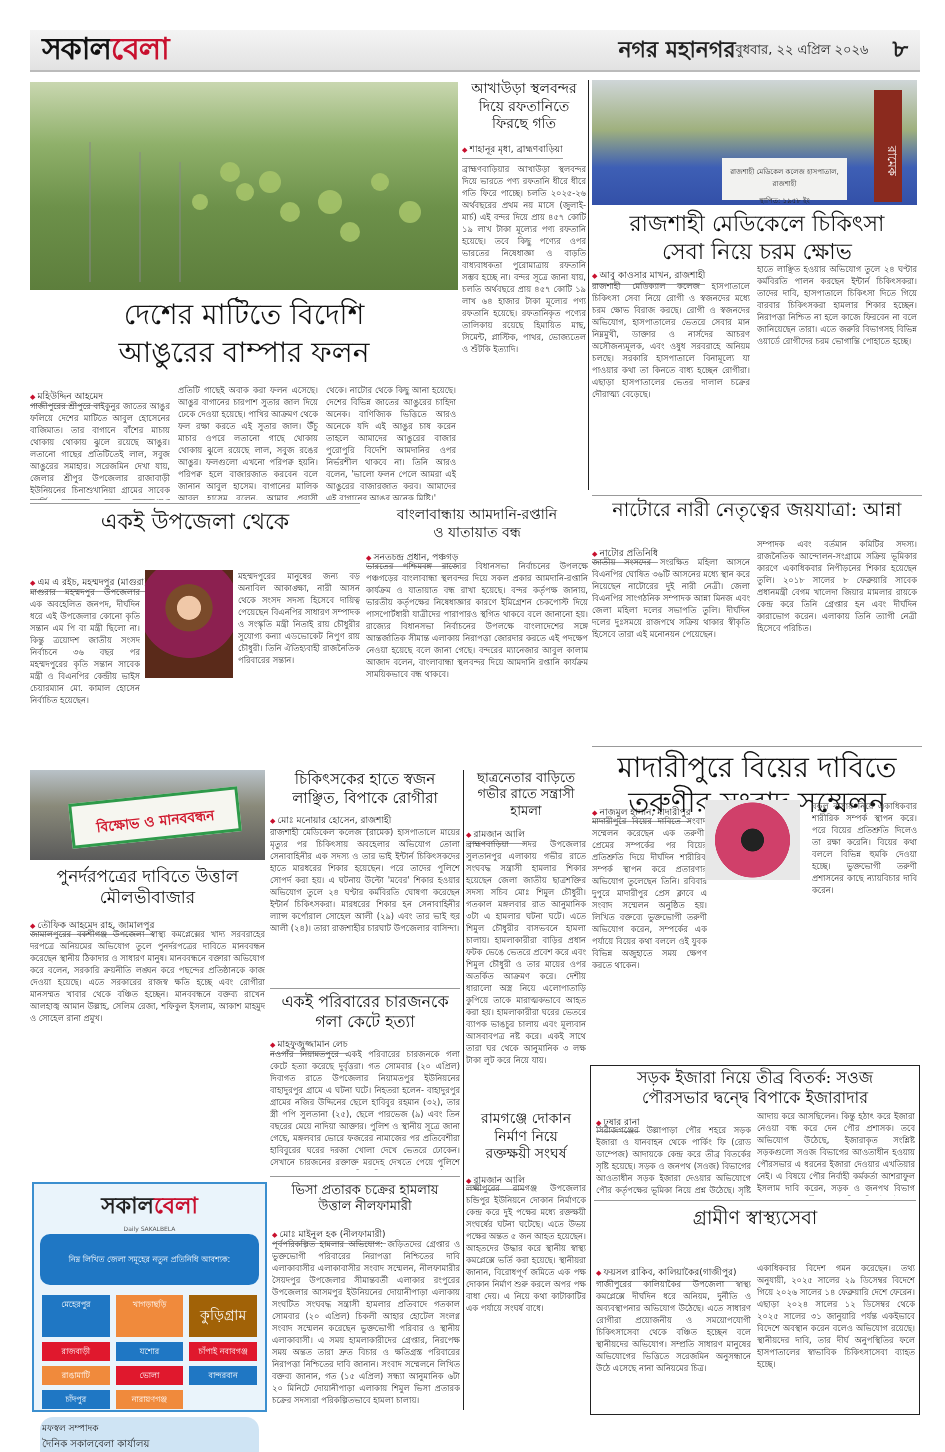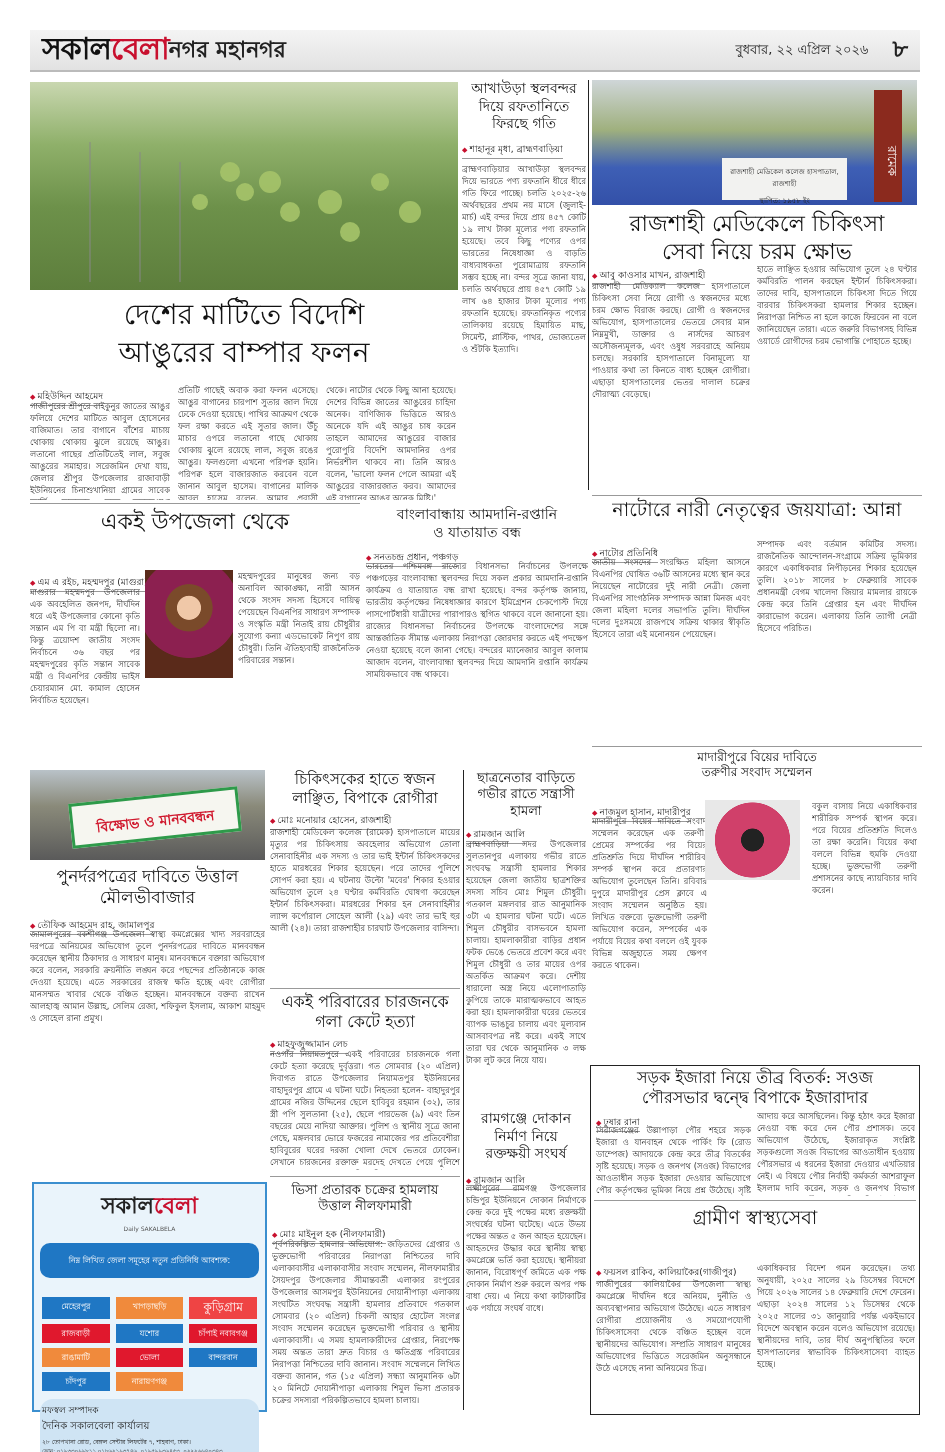--- a/index.html
+++ b/index.html
@@ -1,21 +1,21 @@
 <!DOCTYPE html>
 <html><head>
 <meta charset="utf-8">
 <style>
 *{box-sizing:border-box;margin:0;padding:0}
 body{width:945px;height:1452px;background:#fff;font-family:"DejaVu Sans",sans-serif;color:#222;position:relative;overflow:hidden}
 .abs{position:absolute}
 .masthead{left:30px;top:30px;width:890px;height:42px;background:linear-gradient(#f4f4f4,#e2e2e2);border-bottom:2px solid #bbb;display:flex;align-items:center;padding:0 12px}
 .logo{font-family:"DejaVu Serif",serif;font-weight:bold;font-size:30px;color:#111;letter-spacing:-1px}
 .logo .red{color:#c8102e}
-.section{flex:1;text-align:left;font-family:"DejaVu Serif",serif;font-size:22px;font-weight:bold}
+.section{flex:1;text-align:right;font-family:"DejaVu Serif",serif;font-size:22px;font-weight:bold}
 .date{font-size:13px;margin-right:24px}
 .pageno{font-size:24px;font-weight:bold}
 .photo{background:#7a9a5a;overflow:hidden}
 .hl{font-family:"DejaVu Serif",serif;text-align:center;color:#111;line-height:1.25}
 .byline{font-size:9px;color:#222;border-bottom:1px solid #999;display:inline-block;padding-bottom:1px}
 .byline:before{content:"◆ ";color:#c8102e;font-size:7px}
 .body{font-size:8.3px;line-height:1.45;color:#333;text-align:justify}
 .rule-v{background:#222;width:1px}
 .rule-h{background:#999;height:1px}
 .tag{display:inline-block;color:#fff;font-size:11px;padding:4px 10px;text-align:center}
@@ -101,21 +101,21 @@
 <div class="abs body" style="left:238px;top:570px;width:122px;height:194px;overflow:hidden">মহম্মদপুরের মানুষের জন্য বড় অনাবিল আকাঙ্ক্ষা, নারী আসন থেকে সংসদ সদস্য হিসেবে দায়িত্ব পেয়েছেন বিএনপির সাধারণ সম্পাদক ও সংস্কৃতি মন্ত্রী নিতাই রায় চৌধুরীর সুযোগ্য কন্যা এডভোকেট নিপুণ রায় চৌধুরী। তিনি ঐতিহ্যবাহী রাজনৈতিক পরিবারের সন্তান।</div>
 
 <div class="abs hl" style="left:366px;top:506px;width:222px;font-size:14px">
   <div>বাংলাবান্ধায় আমদানি-রপ্তানি</div>
     <div>ও যাতায়াত বন্ধ</div>
 </div>
 <div class="abs" style="left:366px;top:545px"><span class="byline">সনতচন্দ্র প্রধান, পঞ্চগড়</span></div>
 <div class="abs body" style="left:366px;top:560px;width:222px;height:205px;overflow:hidden">ভারতের পশ্চিমবঙ্গ রাজ্যের বিধানসভা নির্বাচনের উপলক্ষে পঞ্চগড়ের বাংলাবান্ধা স্থলবন্দর দিয়ে সকল প্রকার আমদানি-রপ্তানি কার্যক্রম ও যাতায়াত বন্ধ রাখা হয়েছে। বন্দর কর্তৃপক্ষ জানায়, ভারতীয় কর্তৃপক্ষের নিষেধাজ্ঞার কারণে ইমিগ্রেশন চেকপোস্ট দিয়ে পাসপোর্টধারী যাত্রীদের পারাপারও স্থগিত থাকবে বলে জানানো হয়। রাজ্যের বিধানসভা নির্বাচনের উপলক্ষে বাংলাদেশের সঙ্গে আন্তর্জাতিক সীমান্ত এলাকায় নিরাপত্তা জোরদার করতে এই পদক্ষেপ নেওয়া হয়েছে বলে জানা গেছে। বন্দরের ম্যানেজার আবুল কালাম আজাদ বলেন, বাংলাবান্ধা স্থলবন্দর দিয়ে আমদানি রপ্তানি কার্যক্রম সাময়িকভাবে বন্ধ থাকবে।</div>
 
 <div class="abs rule-h" style="left:592px;top:746px;width:330px"></div>
-<div class="abs hl" style="left:592px;top:750px;width:330px;font-size:12px">
+<div class="abs hl" style="left:592px;top:750px;width:330px;font-size:28px">
   <div>মাদারীপুরে বিয়ের দাবিতে</div>
     <div>তরুণীর সংবাদ সম্মেলন</div>
 </div>
 <div class="abs" style="left:592px;top:800px"><span class="byline">নাজমুল হাসান, মাদারীপুর</span></div>
 <div class="abs body" style="left:592px;top:815px;width:115px;height:245px;overflow:hidden">মাদারীপুরে বিয়ের দাবিতে সংবাদ সম্মেলন করেছেন এক তরুণী। প্রেমের সম্পর্কের পর বিয়ের প্রতিশ্রুতি দিয়ে দীর্ঘদিন শারীরিক সম্পর্ক স্থাপন করে প্রতারণার অভিযোগ তুলেছেন তিনি। রবিবার দুপুরে মাদারীপুর প্রেস ক্লাবে এ সংবাদ সম্মেলন অনুষ্ঠিত হয়। লিখিত বক্তব্যে ভুক্তভোগী তরুণী অভিযোগ করেন, সম্পর্কের এক পর্যায়ে বিয়ের কথা বললে ওই যুবক বিভিন্ন অজুহাতে সময় ক্ষেপণ করতে থাকেন।</div>
 <div class="abs photo" style="left:705px;top:800px;width:95px;height:80px;background:radial-gradient(circle at 50% 50%,#222 0 18%,#d0406a 19% 60%,#e8e8e8 61%)"></div>
 <div class="abs body" style="left:812px;top:800px;width:105px;height:260px;overflow:hidden">বকুল বাসায় নিয়ে একাধিকবার শারীরিক সম্পর্ক স্থাপন করে। পরে বিয়ের প্রতিশ্রুতি দিলেও তা রক্ষা করেনি। বিয়ের কথা বললে বিভিন্ন হুমকি দেওয়া হচ্ছে। ভুক্তভোগী তরুণী প্রশাসনের কাছে ন্যায়বিচার দাবি করেন।</div>
 
 <div class="abs photo" style="left:30px;top:770px;width:235px;height:90px;background:linear-gradient(180deg,#b9c2c8 0%,#8a8a7a 40%,#5a5a5a 100%)">
   <div style="position:absolute;left:40px;top:25px;width:170px;height:45px;background:#f6f6f0;border:3px solid #2e9a4a;transform:rotate(-6deg);color:#d0182d;font-size:14px;font-weight:bold;text-align:center;padding-top:12px">বিক্ষোভ ও মানববন্ধন</div>
@@ -157,25 +157,25 @@
     <div>রক্তক্ষয়ী সংঘর্ষ</div>
 </div>
 <div class="abs" style="left:466px;top:1168px"><span class="byline">রামজান আলি</span></div>
 <div class="abs body" style="left:466px;top:1182px;width:120px;height:230px;overflow:hidden">লক্ষ্মীপুরের রামগঞ্জ উপজেলার চন্ডিপুর ইউনিয়নে দোকান নির্মাণকে কেন্দ্র করে দুই পক্ষের মধ্যে রক্তক্ষয়ী সংঘর্ষের ঘটনা ঘটেছে। এতে উভয় পক্ষের অন্তত ৫ জন আহত হয়েছেন। আহতদের উদ্ধার করে স্থানীয় স্বাস্থ্য কমপ্লেক্সে ভর্তি করা হয়েছে। স্থানীয়রা জানান, বিরোধপূর্ণ জমিতে এক পক্ষ দোকান নির্মাণ শুরু করলে অপর পক্ষ বাধা দেয়। এ নিয়ে কথা কাটাকাটির এক পর্যায়ে সংঘর্ষ বাধে।</div>
 
 <div class="abs box" style="left:32px;top:1182px;width:235px;height:230px;background:#eaf4fb">
   <div style="text-align:center;padding-top:4px">
     <span style="font-family:'DejaVu Serif',serif;font-weight:bold;font-size:22px">সকাল</span><span style="font-family:'DejaVu Serif',serif;font-weight:bold;font-size:22px;color:#c8102e">বেলা</span>
     <div style="font-size:6px;color:#555">Daily SAKALBELA</div>
   </div>
-  <div style="margin:11px 6px;background:#1f77c4;color:#fff;font-size:8px;text-align:center;border-radius:10px;padding:11px">নিম্ন লিখিত জেলা সমূহের নতুন প্রতিনিধি আবশ্যক:</div>
+  <div style="margin:2px 6px;background:#1f77c4;color:#fff;font-size:8px;text-align:center;border-radius:10px;padding:19px">নিম্ন লিখিত জেলা সমূহের নতুন প্রতিনিধি আবশ্যক:</div>
   <div style="display:grid;grid-template-columns:1fr 1fr 1fr;gap:5px 6px;padding:8px 8px 4px">
     <span class="tag" style="background:#1f77c4;font-size:8px;padding:3px">মেহেরপুর</span>
     <span class="tag" style="background:#f08a3c;font-size:8px;padding:3px">খাগড়াছড়ি</span>
-    <span class="tag" style="background:#ef4444;font-size:12px;padding:1px">কুড়িগ্রাম</span>
+    <span class="tag" style="background:#a16207;font-size:14px;padding:9px">কুড়িগ্রাম</span>
     <span class="tag" style="background:#e0182d;font-size:8px;padding:3px">রাজবাড়ী</span>
     <span class="tag" style="background:#1f77c4;font-size:8px;padding:3px">যশোর</span>
     <span class="tag" style="background:#e0182d;font-size:8px;padding:3px">চাঁপাই নবাবগঞ্জ</span>
     <span class="tag" style="background:#f08a3c;font-size:8px;padding:3px">রাঙামাটি</span>
     <span class="tag" style="background:#e0182d;font-size:8px;padding:3px">ভোলা</span>
     <span class="tag" style="background:#1f77c4;font-size:8px;padding:3px">বান্দরবান</span>
     <span class="tag" style="background:#1f77c4;font-size:8px;padding:3px">চাঁদপুর</span>
     <span class="tag" style="background:#f08a3c;font-size:8px;padding:3px">নারায়ণগঞ্জ</span>
   </div>
   <div style="margin:4px 6px;background:#cfe4f4;border-radius:13px;text-align:left;padding:4px 2px">

